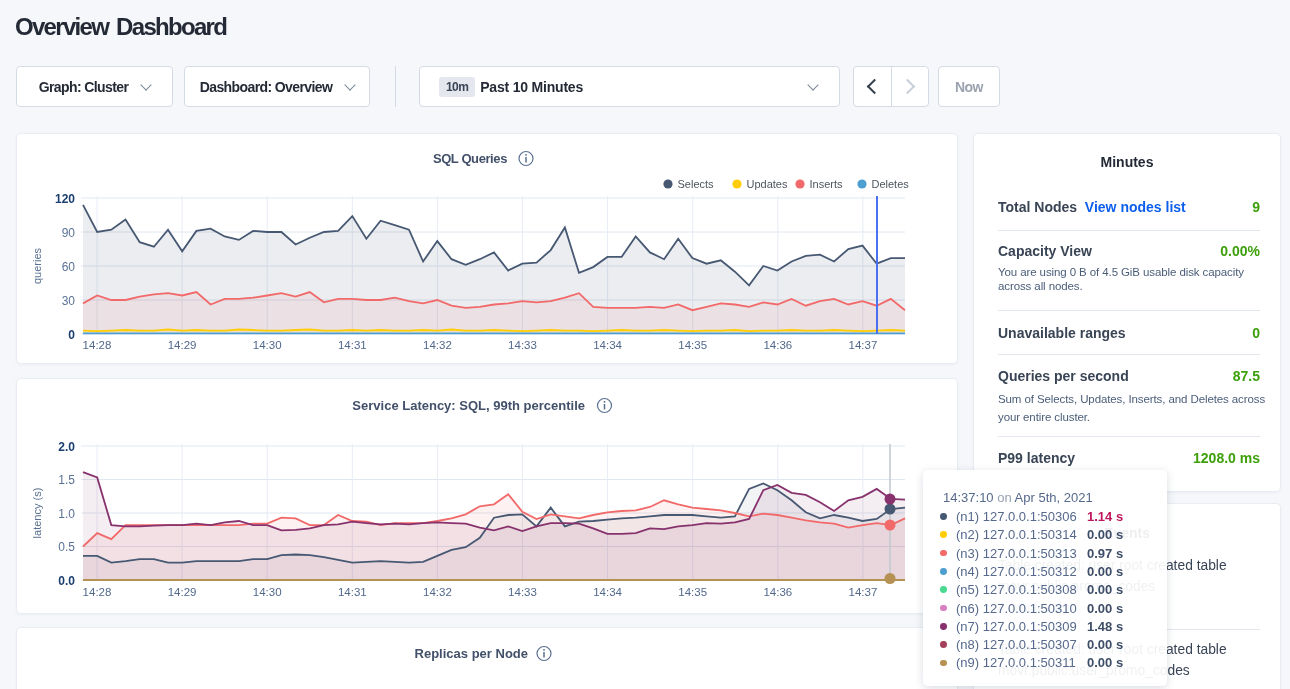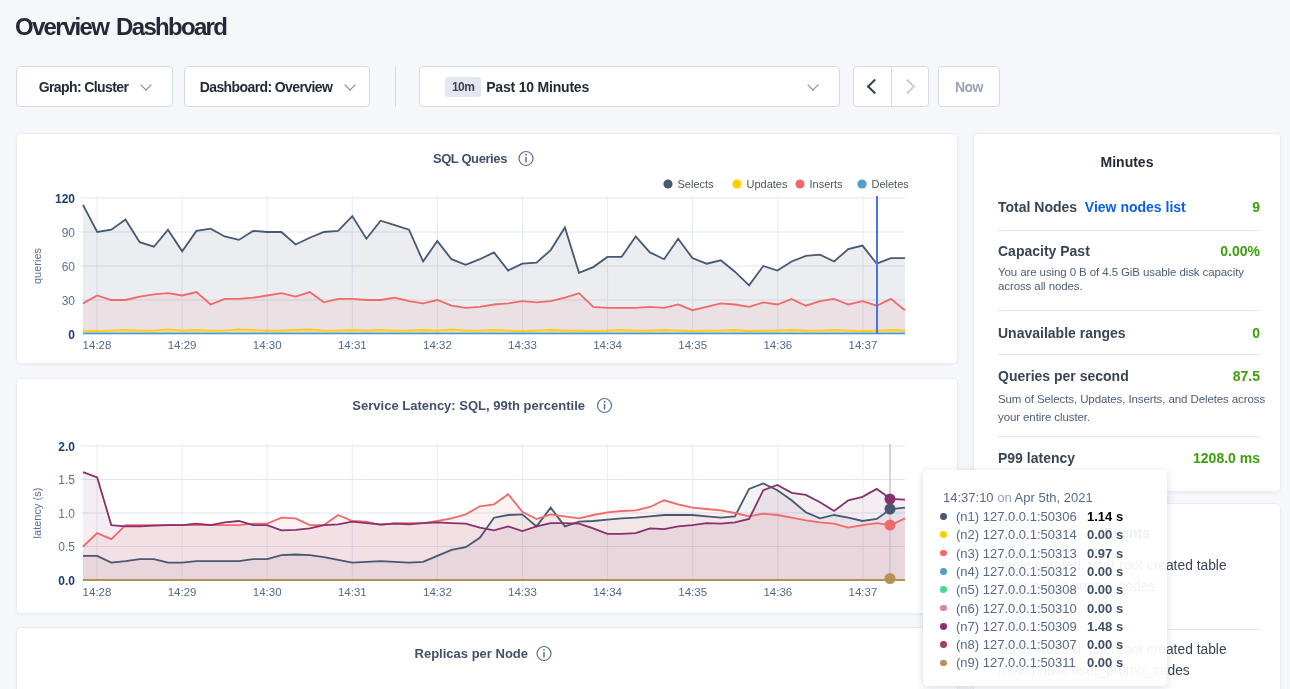--- a/index.html
+++ b/index.html
@@ -11,21 +11,21 @@
   display:flex;align-items:center;font-size:14px;font-weight:700;letter-spacing:-0.6px;color:#242a35}
 .chev{display:inline-block;width:8px;height:8px;border-right:1.8px solid #7b8897;border-bottom:1.8px solid #7b8897;
   transform:rotate(45deg);margin-left:14px;margin-top:-4px}
 text{font-family:"Liberation Sans",sans-serif}
 </style></head>
 <body>
 <h1>Overview Dashboard</h1>
 <div class="ctl" style="left:16px;width:157px;justify-content:center">Graph: Cluster<span class="chev"></span></div>
 <div class="ctl" style="left:184px;width:186px;justify-content:center">Dashboard: Overview<span class="chev"></span></div>
 <div class="abs" style="left:395px;top:66px;width:1px;height:41px;background:#d5dbe4"></div>
-<div class="ctl" style="left:419px;width:421px;padding-left:25px">
+<div class="ctl" style="left:419px;width:421px;padding-left:19px">
   <span style="background:#e4e8ee;border-radius:3px;font-size:12px;font-weight:700;color:#394455;padding:3px 7px">10m</span>
   <span style="margin-left:5px;letter-spacing:-0.2px">Past 10 Minutes</span>
   <span class="chev" style="position:absolute;right:22px"></span>
 </div>
 <div class="abs" style="left:853px;top:66px;width:76px;height:41px;background:#fff;border:1px solid #d5dbe4;border-radius:4px;display:flex">
   <div style="width:38px;display:flex;align-items:center;justify-content:center;border-right:1px solid #d5dbe4">
     <span style="display:inline-block;width:11px;height:11px;border-left:2.6px solid #36404e;border-bottom:2.6px solid #36404e;transform:rotate(45deg);margin-left:5px"></span>
     </div>
   <div style="width:37px;display:flex;align-items:center;justify-content:center">
     <span style="display:inline-block;width:11px;height:11px;border-right:2.6px solid #c9cfd8;border-top:2.6px solid #c9cfd8;transform:rotate(45deg);margin-right:5px"></span>
@@ -145,21 +145,21 @@
     <rect x="527.25" y="25.0" width="1.5" height="5.5" fill="#5a7091"></rect>
     <rect x="527.25" y="22.0" width="1.5" height="1.7" fill="#5a7091"></rect>
 </svg>
 <div class="abs" style="left:56px;top:687px;font-size:12px;font-weight:700;color:#1b3e6f">140</div>
 
 <div class="card" style="left:973px;top:133px;width:308px;height:359px">
     <div class="abs" style="left:0;right:0;top:20px;text-align:center;font-size:14px;font-weight:700;color:#242a35">Minutes</div>
     <div class="abs" style="left:24px;top:65px;font-size:14px;font-weight:700;color:#394455;white-space:nowrap">Total Nodes&nbsp;&nbsp;<span style="color:#0c5fec">View nodes list</span></div>
     <div class="abs" style="right:20px;top:65px;font-size:14px;font-weight:700;color:#3da00b">9</div>
     <div class="abs" style="left:24px;right:20px;top:96px;border-top:1px solid #e3e8ef"></div>
-    <div class="abs" style="left:24px;top:109px;font-size:14px;font-weight:700;color:#394455;white-space:nowrap">Capacity Past</div>
+    <div class="abs" style="left:24px;top:109px;font-size:14px;font-weight:700;color:#394455;white-space:nowrap">Capacity View</div>
     <div class="abs" style="right:20px;top:109px;font-size:14px;font-weight:700;color:#3da00b">0.00%</div>
     <div class="abs" style="left:24px;top:131px;font-size:11.5px;letter-spacing:-0.1px;color:#4a5d78;line-height:14px;white-space:nowrap">You are using 0 B of 4.5 GiB usable disk capacity<br>across all nodes.</div>
     <div class="abs" style="left:24px;right:20px;top:176px;border-top:1px solid #e3e8ef"></div>
     <div class="abs" style="left:24px;top:191px;font-size:14px;font-weight:700;color:#394455;white-space:nowrap">Unavailable ranges</div>
     <div class="abs" style="right:20px;top:191px;font-size:14px;font-weight:700;color:#3da00b">0</div>
     <div class="abs" style="left:24px;right:20px;top:220px;border-top:1px solid #e3e8ef"></div>
     <div class="abs" style="left:24px;top:234px;font-size:14px;font-weight:700;color:#394455;white-space:nowrap">Queries per second</div>
     <div class="abs" style="right:20px;top:234px;font-size:14px;font-weight:700;color:#3da00b">87.5</div>
     <div class="abs" style="left:24px;top:256px;font-size:11.5px;letter-spacing:-0.1px;color:#4a5d78;line-height:18px;white-space:nowrap">Sum of Selects, Updates, Inserts, and Deletes across<br>your entire cluster.</div>
     <div class="abs" style="left:24px;right:20px;top:302px;border-top:1px solid #e3e8ef"></div>
@@ -174,21 +174,21 @@
     <div class="abs" style="left:24px;right:20px;top:125px;border-top:1px solid #e3e8ef"></div>
     <div class="abs" style="left:24px;top:138px;font-size:13.8px;color:#394455;white-space:nowrap">Table created: user root created table</div>
     <div class="abs" style="left:24px;top:159px;font-size:13.8px;color:#394455;white-space:nowrap">movr.public.user_promo_codes</div>
   </div>
 
 <div class="abs" style="left:923px;top:470px;width:244px;height:216px;background:rgba(255,255,255,0.92);
   border-radius:5px;box-shadow:0 2px 8px rgba(40,60,90,0.18);z-index:5">
     <div class="abs" style="left:20px;top:20px;font-size:13px;color:#56698c">14:37:10 <span style="color:#97a3b3">on</span> Apr 5th, 2021</div>
     <div class="abs" style="left:17px;top:43.1px;width:6.8px;height:6.8px;border-radius:50%;background:#475872"></div>
     <div class="abs" style="left:33px;top:39.0px;font-size:13px;color:#56698c;white-space:nowrap">(n1) 127.0.0.1:50306</div>
-    <div class="abs" style="left:164px;top:39.0px;font-size:13px;font-weight:700;color:#000000;white-space:nowrap">1.14 s</div>
+    <div class="abs" style="left:164px;top:39.0px;font-size:13px;font-weight:700;color:#be185d;white-space:nowrap">1.14 s</div>
     <div class="abs" style="left:17px;top:61.4px;width:6.8px;height:6.8px;border-radius:50%;background:#FFCD02"></div>
     <div class="abs" style="left:33px;top:57.3px;font-size:13px;color:#56698c;white-space:nowrap">(n2) 127.0.0.1:50314</div>
     <div class="abs" style="left:164px;top:57.3px;font-size:13px;font-weight:700;color:#3e4e68;white-space:nowrap">0.00 s</div>
     <div class="abs" style="left:17px;top:79.7px;width:6.8px;height:6.8px;border-radius:50%;background:#F16969"></div>
     <div class="abs" style="left:33px;top:75.6px;font-size:13px;color:#56698c;white-space:nowrap">(n3) 127.0.0.1:50313</div>
     <div class="abs" style="left:164px;top:75.6px;font-size:13px;font-weight:700;color:#3e4e68;white-space:nowrap">0.97 s</div>
     <div class="abs" style="left:17px;top:98.0px;width:6.8px;height:6.8px;border-radius:50%;background:#4E9FD1"></div>
     <div class="abs" style="left:33px;top:93.9px;font-size:13px;color:#56698c;white-space:nowrap">(n4) 127.0.0.1:50312</div>
     <div class="abs" style="left:164px;top:93.9px;font-size:13px;font-weight:700;color:#3e4e68;white-space:nowrap">0.00 s</div>
     <div class="abs" style="left:17px;top:116.3px;width:6.8px;height:6.8px;border-radius:50%;background:#49D990"></div>

